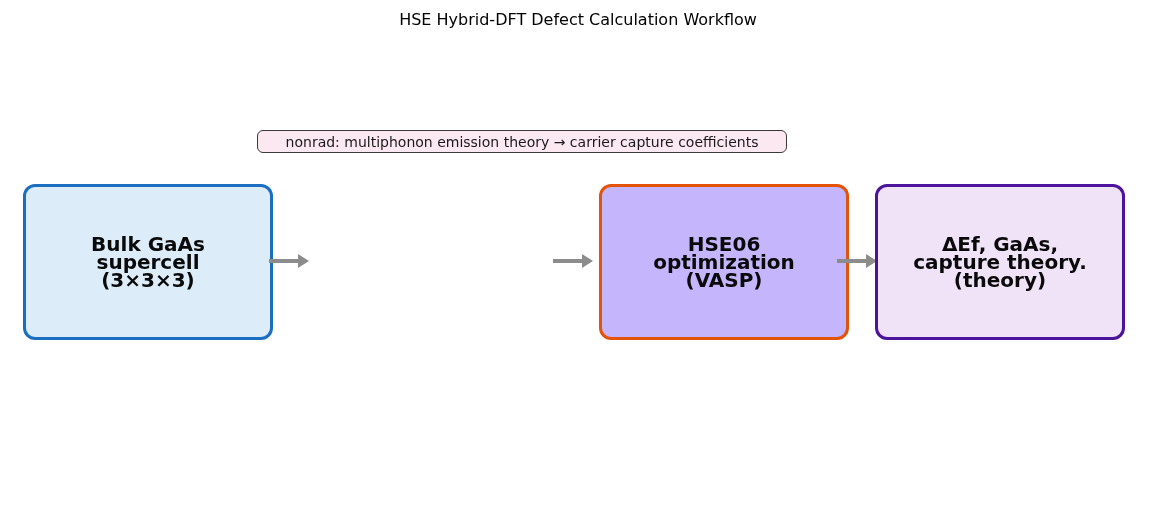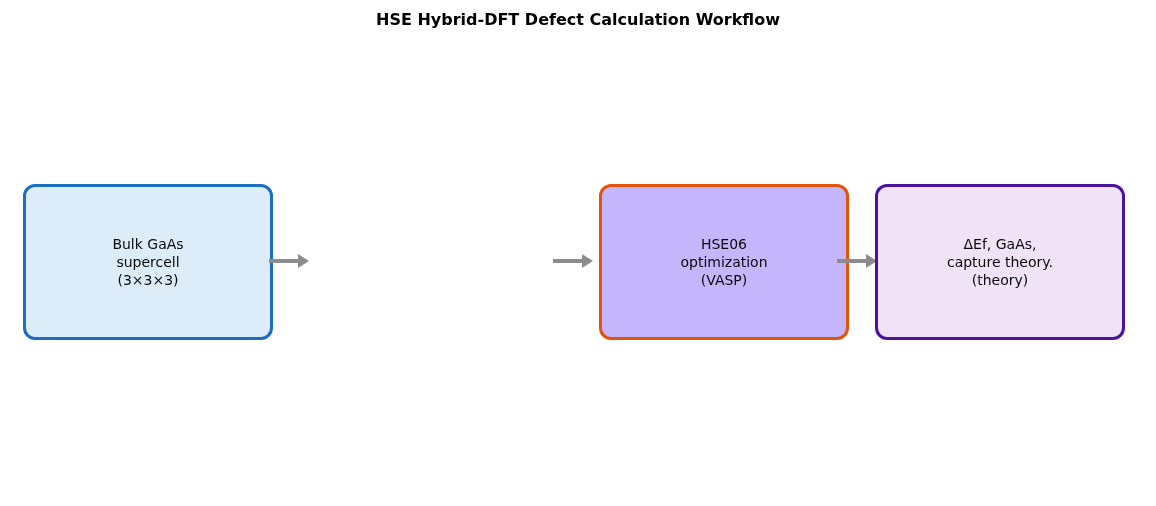--- a/index.html
+++ b/index.html
@@ -15,21 +15,21 @@
     background: #ffffff;
     overflow: hidden;
   }
   .diagram-title {
     position: absolute;
     top: 10px;
     left: 0;
     width: 100%;
     text-align: center;
     font-size: 16px;
-    font-weight: bold;
+    font-weight: normal;
     color: #000000;
   }
   .note-box {
     position: absolute;
     top: 130px;
     left: 257px;
     width: 530px;
     height: 23px;
     box-sizing: border-box;
     border: 1.5px solid #3a3a3a;
@@ -47,40 +47,41 @@
     width: 250px;
     height: 156px;
     box-sizing: border-box;
     border: 3px solid #000;
     border-radius: 12px;
     display: flex;
     flex-direction: column;
     align-items: center;
     justify-content: center;
     text-align: center;
-    font-size: 14px;
-    font-weight: normal;
+    font-size: 20px;
+    font-weight: bold;
     color: #0a0a0a;
     line-height: 18px;
   }
   .box-line { display: block; }
   .connector {
     position: absolute;
     top: 252px;
     width: 40px;
     height: 18px;
   }
 </style>
 </head>
 <body>
 
 <div class="canvas">
 
   <div class="diagram-title">HSE Hybrid-DFT Defect Calculation Workflow</div>
 
+  <div class="note-box" style="background: rgb(252, 232, 241); border-color: rgb(58, 58, 58);">nonrad: multiphonon emission theory → carrier capture coefficients</div>
 
   <div class="flow-box" style="left: 23px; border-color: rgb(28, 111, 192); background: rgb(221, 236, 249);">
     <span class="box-line">Bulk GaAs</span>
     <span class="box-line">supercell</span>
     <span class="box-line">(3×3×3)</span>
   </div>
 
   <svg class="connector" style="left:269px;" viewBox="0 0 40 18">
     <line class="arrow-line" x1="0" y1="9" x2="30" y2="9" stroke-width="4" stroke="#8c8c8c"></line>
     <polygon class="arrow-head" points="29,2 40,9 29,16" fill="#8c8c8c"></polygon>

